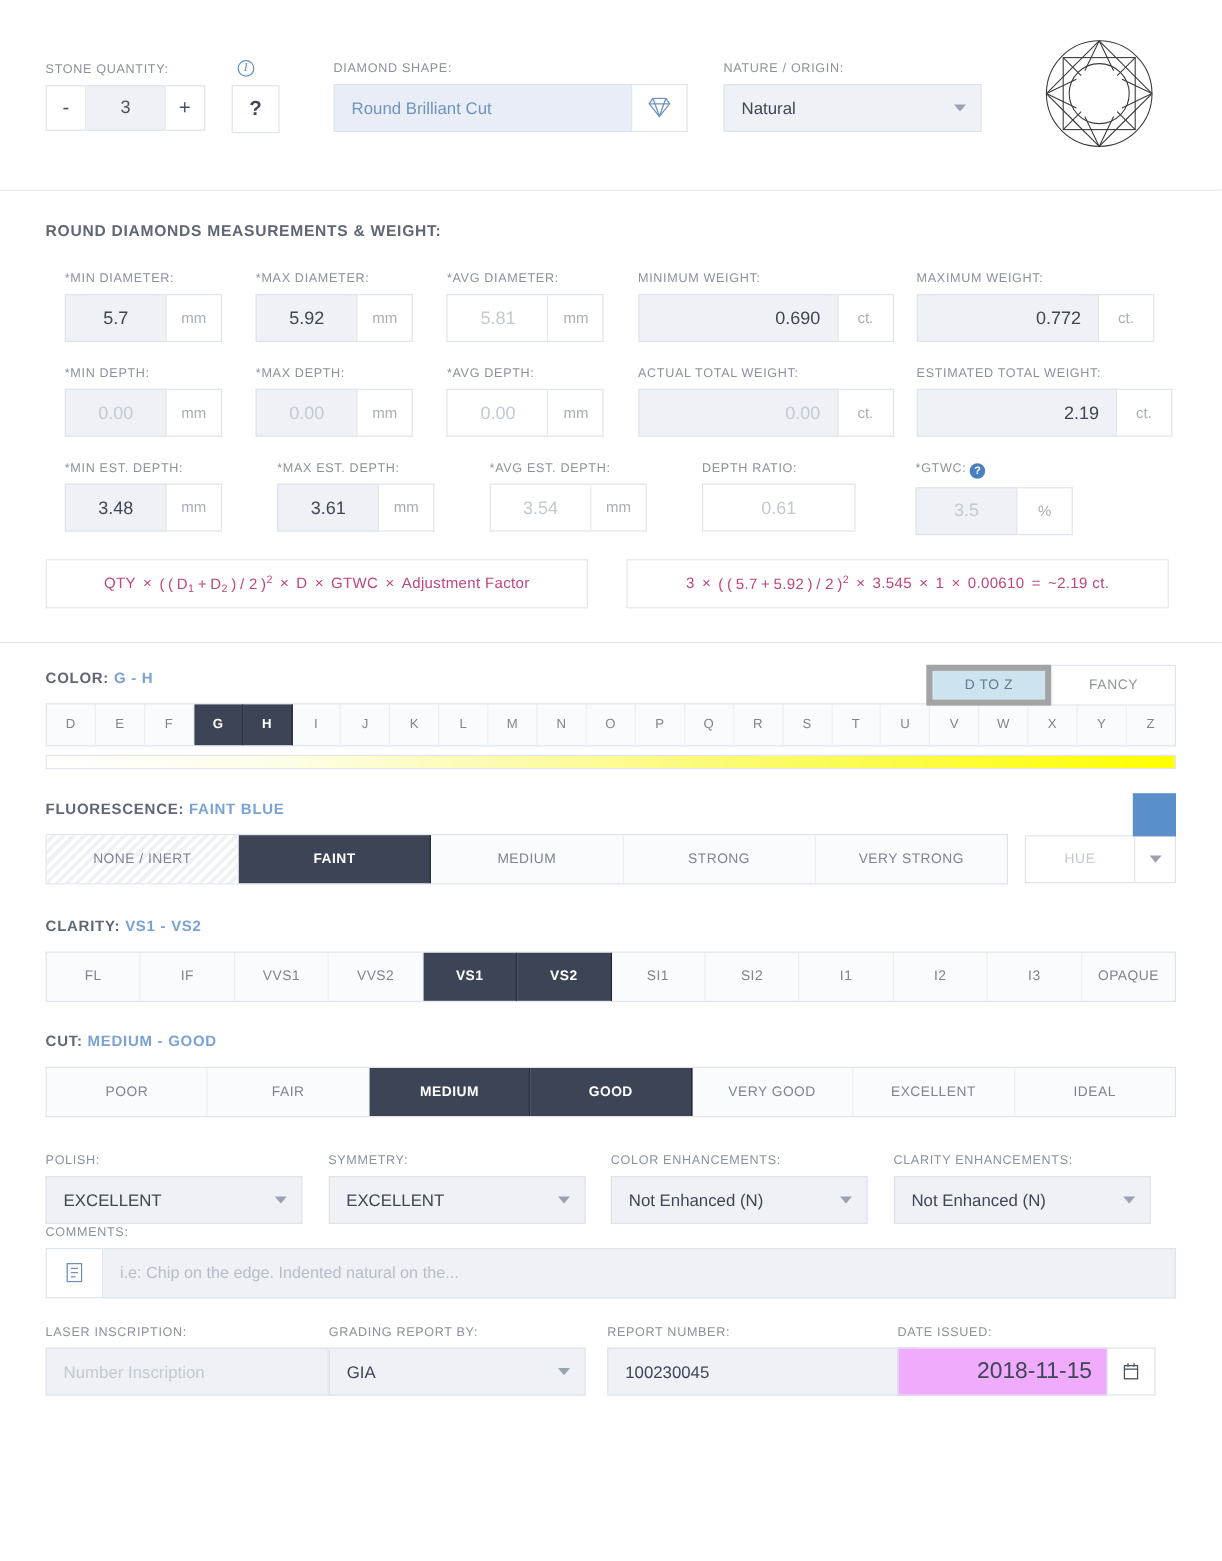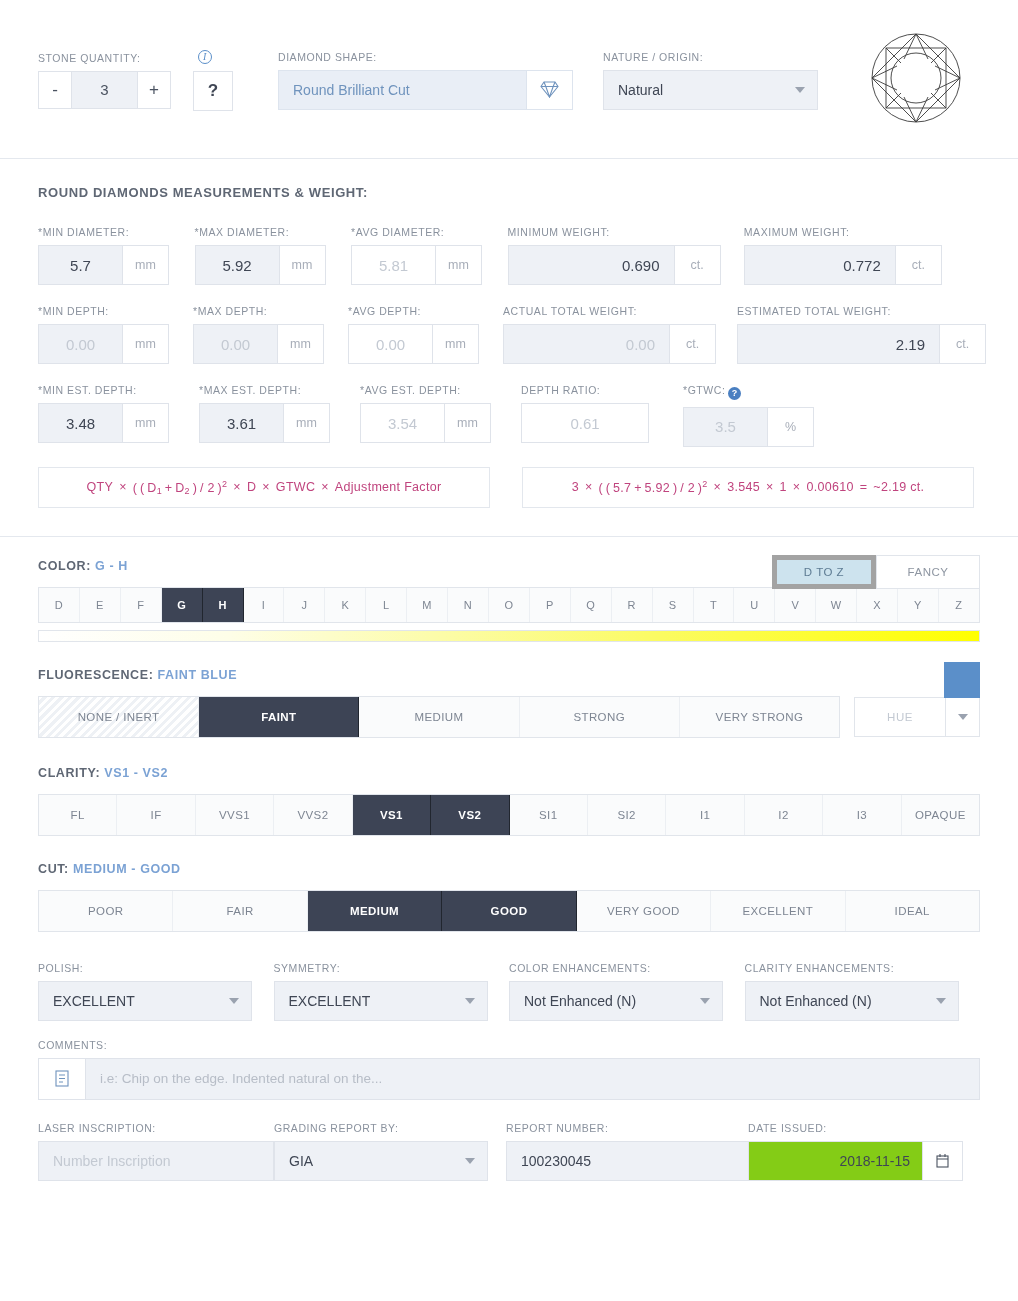--- a/index.html
+++ b/index.html
@@ -91,21 +91,21 @@
   }
   .diamond-art { position: absolute; right: 52px; top: 28px; }
 
   
   .section { padding: 26px 38px 0 38px; }
   .sec-title {
     font-size: 13px; font-weight: bold; letter-spacing: .6px;
     color: #5f6774; text-transform: uppercase; margin-bottom: 26px;
   }
   .meas-row { display: flex; margin-bottom: 20px; }
-  .meas-cell { width: 161px; }
+  .meas-cell { width: 161px; margin-left: 16px; }
   .meas-cell.wide { width: 243px; }
 
   .inp-unit { display: flex; height: 40px; }
   .inp-unit .inp {
     flex: 1; border: 1px solid #dfe3ea; background: #eef1f6;
     display: flex; align-items: center; justify-content: center;
     font-size: 15px; color: #3f4654;
   }
   .inp-unit .inp.right { justify-content: flex-end; padding-right: 14px; }
   .inp-unit .inp.empty { background: #fff; color: #c3c9d2; }
@@ -193,21 +193,21 @@
   }
   .hue-select .c {
     width: 34px; border-left: 1px solid #e1e5eb;
     display: flex; align-items: center; justify-content: center;
   }
   .striped {
     background-image: repeating-linear-gradient(-45deg, #ffffff 0 3px, #eef1f5 3px 6px);
   }
 
   
-  .form-row { display: flex; padding: 0 38px; margin-bottom: 18px; }
+  .form-row { display: flex; padding: 0 38px; margin-bottom: 1px; }
   .form-cell { width: 242px; }
   .sel-field {
     height: 40px; background: #eef1f6; border: 1px solid #dfe3ea;
     display: flex; align-items: center; padding: 0 12px 0 14px;
     font-size: 14px; color: #3f4654; cursor: pointer;
   }
   .sel-field .v { flex: 1; }
   .sel-field.ph { color: #c3c9d2; }
 
   .comments-box { display: flex; height: 42px; margin: 0 38px; }
@@ -215,23 +215,23 @@
     width: 48px; background: #fff; border: 1px solid #dfe3ea;
     display: flex; align-items: center; justify-content: center;
   }
   .comments-box .ta {
     flex: 1; background: #eef1f6; border: 1px solid #dfe3ea; border-left: none;
     display: flex; align-items: center; padding-left: 14px;
     font-size: 13.5px; color: #b7bdc7;
   }
   .date-field { display: flex; height: 40px; width: 215px; }
   .date-field .d {
-    flex: 1; background: #84cc16; border: 1px solid #dfe3ea;
+    flex: 1; background: #f0abfc; border: 1px solid #dfe3ea;
     display: flex; align-items: center; justify-content: flex-end;
-    padding-right: 12px; font-size: 14px; color: #3f4654;
+    padding-right: 12px; font-size: 19px; color: #3f4654;
   }
   .date-field .cal {
     width: 40px; background: #fff; border: 1px solid #dfe3ea; border-left: none;
     display: flex; align-items: center; justify-content: center;
   }
   .bottom-pad { height: 24px; }
 </style>
 </head>
 <body>
 
@@ -355,21 +355,21 @@
       </div>
       <div class="meas-cell wide">
         <div class="label">ACTUAL TOTAL WEIGHT:</div>
         <div class="inp-unit" style="width:213px;">
           <div class="inp right grayph">0.00</div>
           <div class="unit">ct.</div>
         </div>
       </div>
       <div class="meas-cell wide">
         <div class="label">ESTIMATED TOTAL WEIGHT:</div>
-        <div class="inp-unit" style="width:249px;">
+        <div class="inp-unit" style="width:213px;">
           <div class="inp right">2.19</div>
           <div class="unit">ct.</div>
         </div>
       </div>
     </div>
 
     <div class="meas-row">
       <div class="meas-cell">
         <div class="label">*MIN EST. DEPTH:</div>
         <div class="inp-unit" style="width:131px;">

